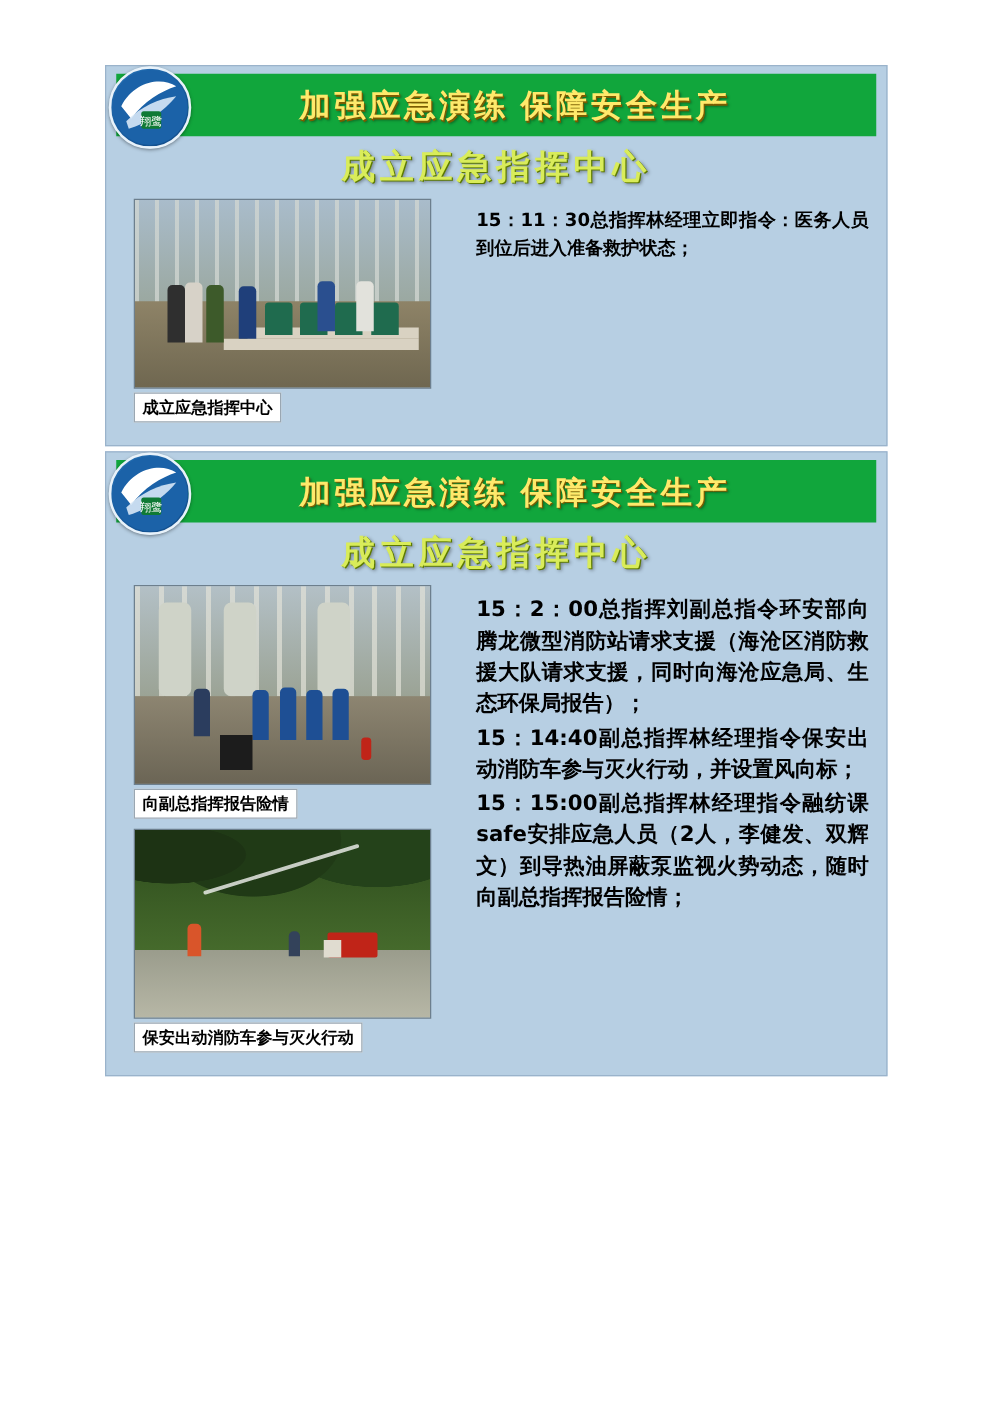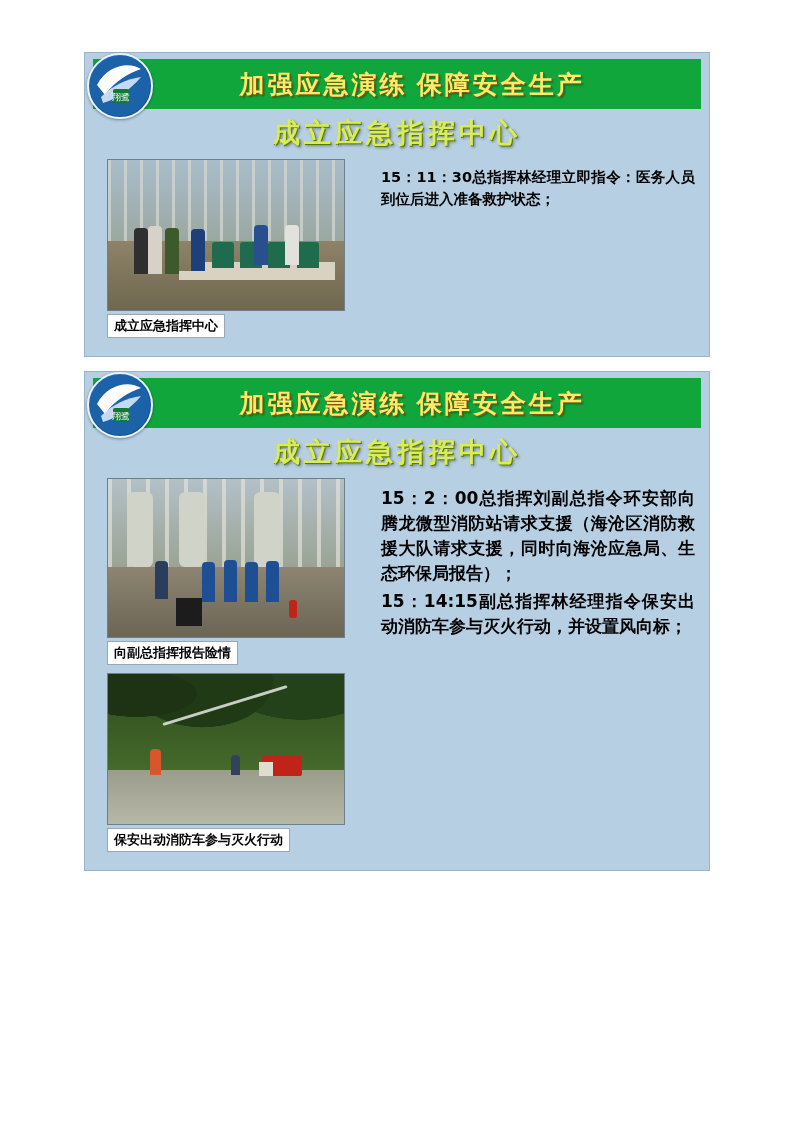--- a/index.html
+++ b/index.html
@@ -19,21 +19,21 @@
     position: relative;
     box-sizing: border-box;
     padding: 52px 84px;
   }
   .slide {
     width: 626px;
     background: #b7cfe3;
     border: 1px solid #9ab3cb;
     box-sizing: border-box;
     position: relative;
-    margin-bottom: 14px;
+    margin-bottom: 4px;
     padding-bottom: 10px;
   }
   .slide-banner {
     position: relative;
     height: 50px;
     background: #11a63c;
     display: flex;
     align-items: center;
     justify-content: center;
     margin: 6px 8px 0 8px;
@@ -273,18 +273,19 @@
             <div class="fman"></div>
             <div style="position:absolute;left:52%;bottom:33%;width:9px;height:20px;background:#33425a;border-radius:4px 4px 0 0;"></div>
           </div>
           <div class="caption">保安出动消防车参与灭火行动</div>
         </div>
 
       </div>
 
       <div class="col-right">
         <p class="para big">15：2：00总指挥刘副总指令环安部向腾龙微型消防站请求支援（海沧区消防救援大队请求支援，同时向海沧应急局、生态环保局报告）；</p>
-        <p class="para big">15：14:15副总指挥林经理指令保安出动消防车参与灭火行动，并设置风向标；</p>
+        <p class="para big">15：14:40副总指挥林经理指令保安出动消防车参与灭火行动，并设置风向标；</p>
+        <p class="para big">15：15:00副总指挥林经理指令融纺课safe安排应急人员（2人，李健发、双辉文）到导热油屏蔽泵监视火势动态，随时向副总指挥报告险情；</p>
       </div>
     </div>
   </div>
 
 </div>
 
 </body></html>

